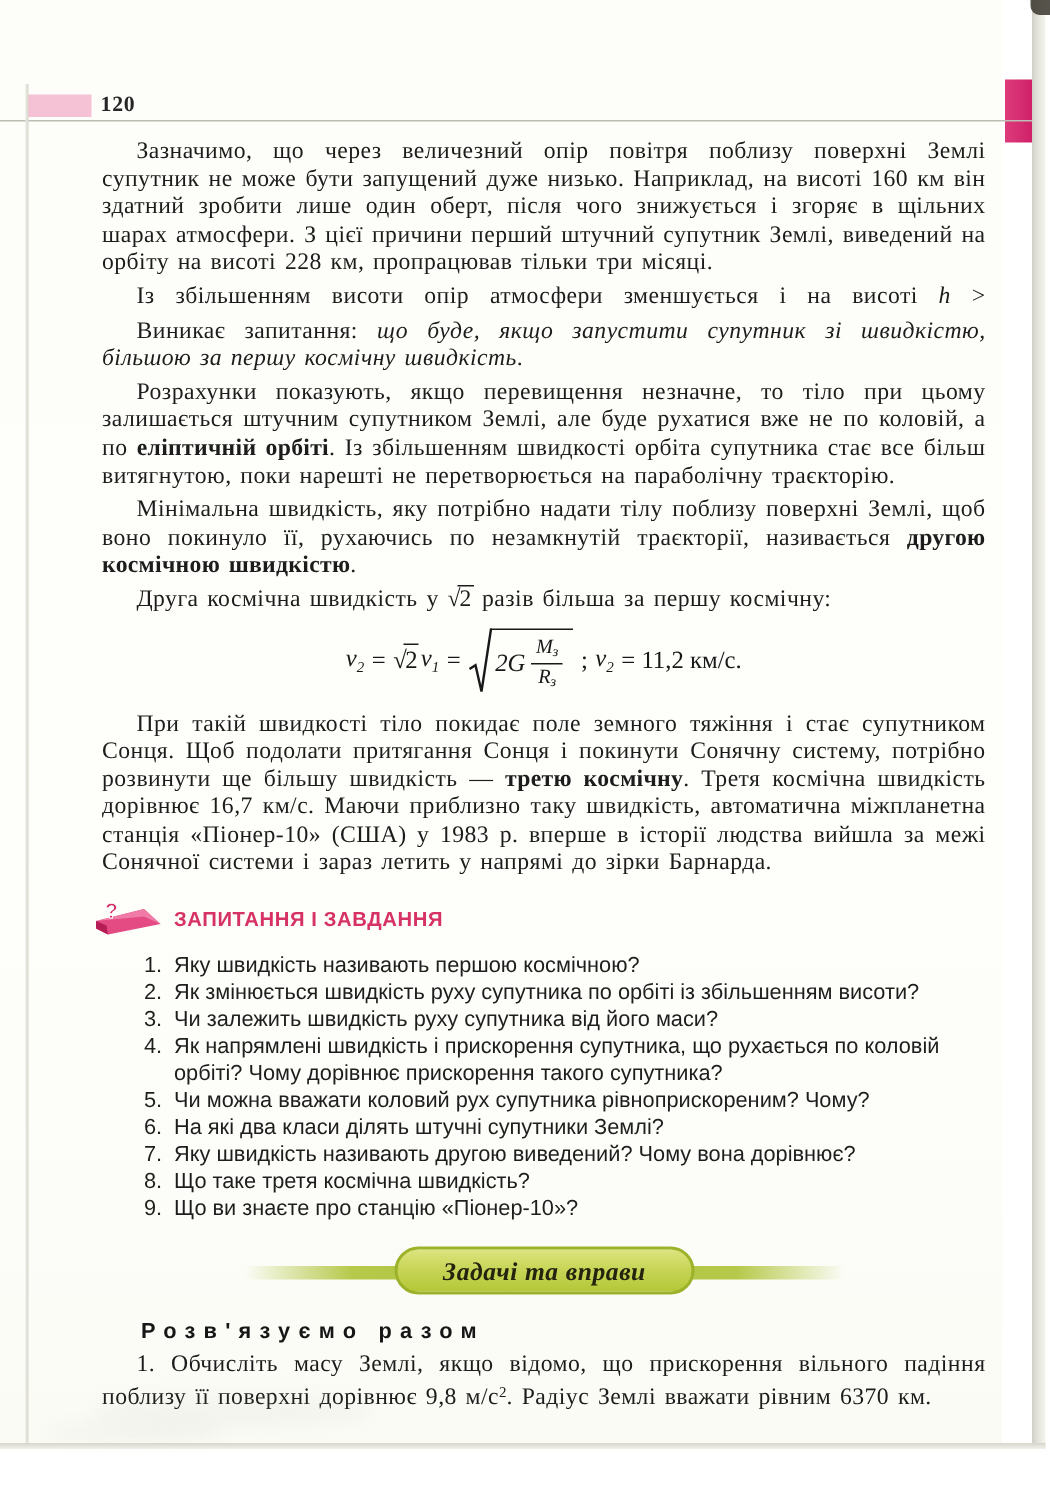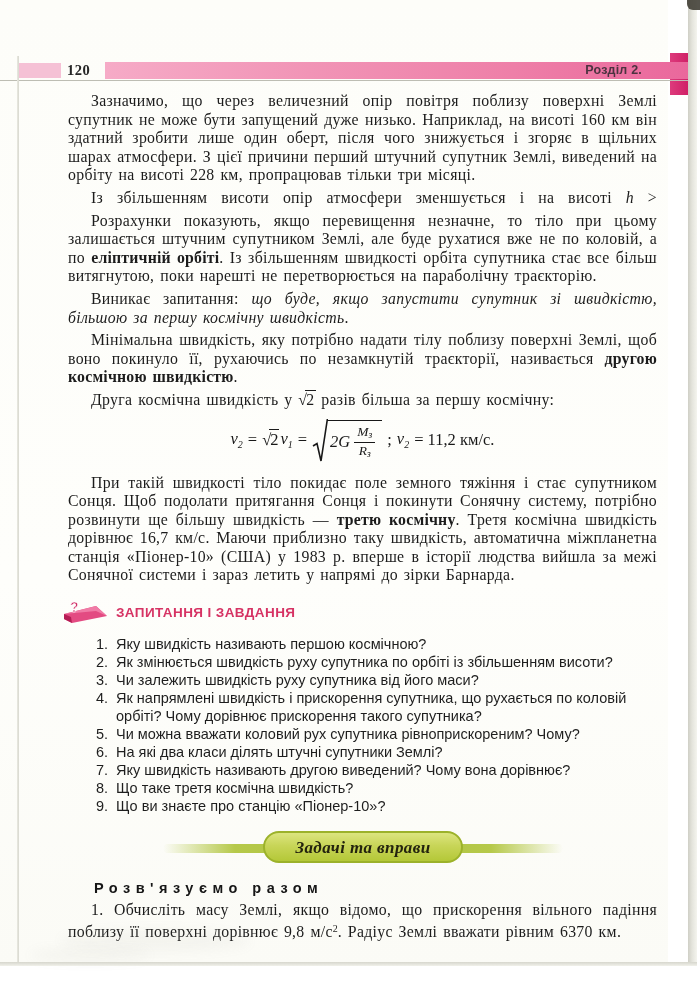--- a/index.html
+++ b/index.html
@@ -115,41 +115,38 @@
   .prob sup{font-size:10px;vertical-align:5px;letter-spacing:0;}
 </style>
 </head>
 <body>
 
 <div class="page">
 
   <div class="hdr-tab"></div>
   <div class="hdr-left"></div>
   <div class="hdr-num">120</div>
-  <div class="hdr-bar">
-    <span class="hdr-chapter">Розділ 2.</span>
-  </div>
   <div class="hdr-rule"></div>
 
   <div class="content">
 
     <p class="bp ind">
       <span>Зазначимо, що через величезний опір повітря поблизу поверхні Землі супутник не може бути запущений дуже низько. Наприклад, на висоті 160 км він здатний зробити лише один оберт, після чого знижується і згоряє в щільних шарах атмосфери. З цієї причини перший штучний супутник Землі, виведений на орбіту на висоті 228 км, пропрацював тільки три місяці.</span>
     </p>
 
     <p class="bp">
       <span class="jline"><span class="ind-sp"></span><span>Із збільшенням висоти опір атмосфери зменшується і на висоті </span><i>h</i><span> &gt;</span></span>
     </p>
 
     <p class="bp ind">
+      <span>Виникає запитання: </span><i>що буде, якщо запустити супутник зі швидкістю, більшою за першу космічну швидкість</i><span>.</span>
+    </p>
+
+    <p class="bp ind">
       <span>Розрахунки показують, якщо перевищення незначне, то тіло при цьому залишається штучним супутником Землі, але буде рухатися вже не по коловій, а по </span><b>еліптичній орбіті</b><span>. Із збільшенням швидкості орбіта супутника стає все більш витягнутою, поки нарешті не перетворюється на параболічну траєкторію.</span>
-    </p>
-
-    <p class="bp ind">
-      <span>Виникає запитання: </span><i>що буде, якщо запустити супутник зі швидкістю, більшою за першу космічну швидкість</i><span>.</span>
     </p>
 
     <p class="bp ind">
       <span>Мінімальна швидкість, яку потрібно надати тілу поблизу поверхні Землі, щоб воно покинуло її, рухаючись по незамкнутій траєкторії, називається </span><b>другою космічною швидкістю</b><span>.</span>
     </p>
 
     <p class="bp ind">
       <span>Друга космічна швидкість у </span><span class="sqrt-sm"><span class="r">√</span><span class="ol">2</span></span><span> разів більша за першу космічну:</span>
     </p>
 

